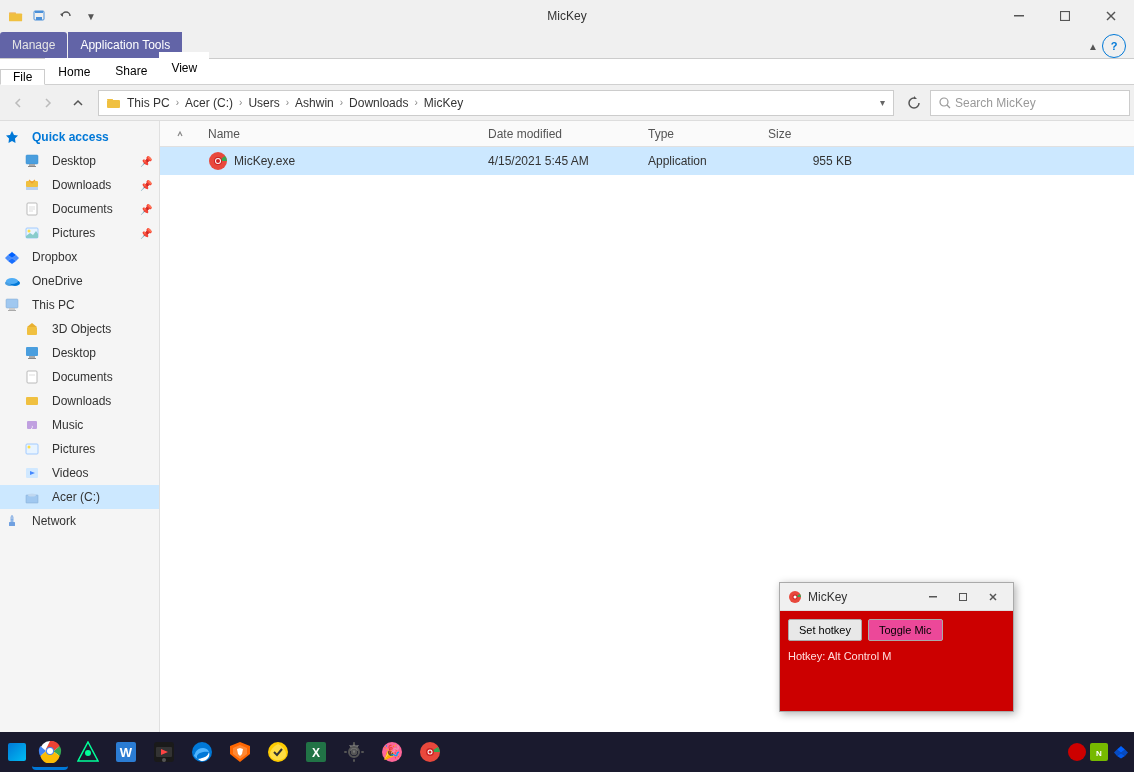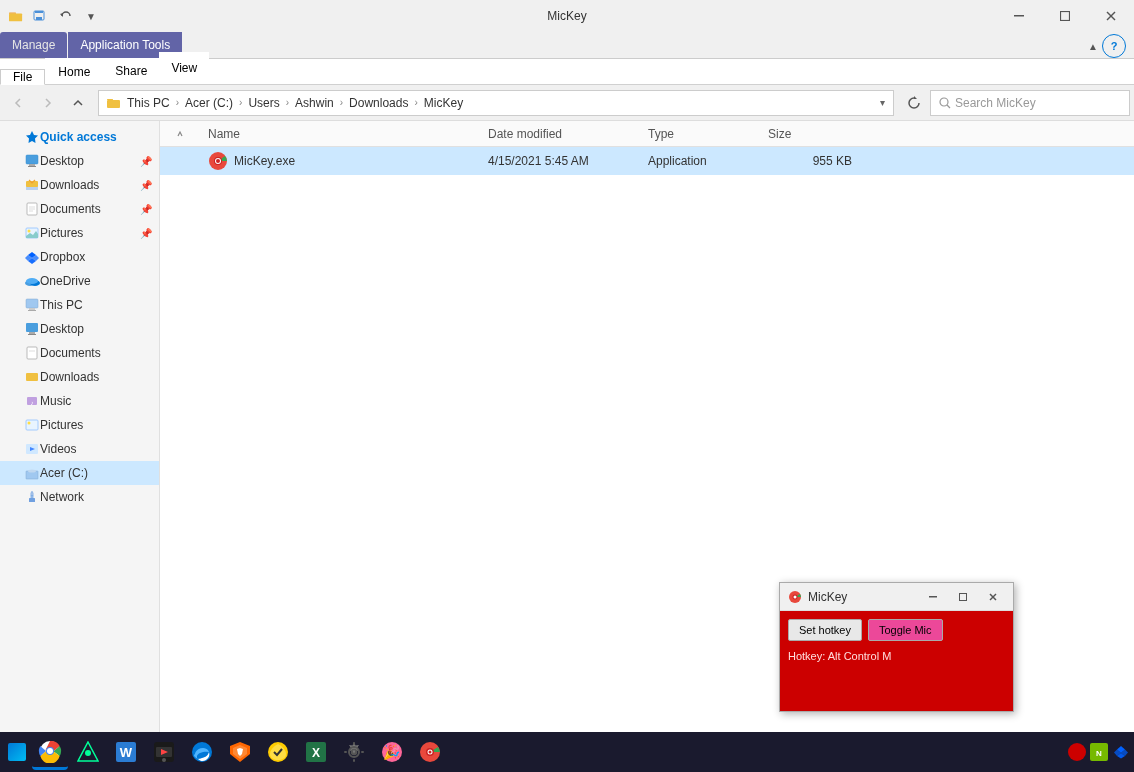--- a/index.html
+++ b/index.html
@@ -27,21 +27,21 @@
     .address-bar { flex: 1; height: 26px; border: 1px solid #ccc; background: white; display: flex; align-items: center; padding: 0 8px; font-size: 12px; color: #333; cursor: text; margin: 0 4px; }
     .address-bar-arrow { color: #666; margin-left: auto; cursor: pointer; font-size: 10px; }
     .refresh-btn { width: 28px; height: 28px; display: flex; align-items: center; justify-content: center; cursor: pointer; border-radius: 2px; color: #555; }
     .search-box { width: 200px; height: 26px; border: 1px solid #ccc; background: white; display: flex; align-items: center; padding: 0 8px; gap: 4px; color: #999; font-size: 12px; cursor: text; }
 
     
     .main { display: flex; height: calc(772px - 32px - 26px - 36px - 40px); background: white; }
 
     
     .sidebar { width: 160px; min-width: 160px; background: #f5f5f5; border-right: 1px solid #e0e0e0; overflow-y: auto; padding-top: 4px; }
-    .sidebar-item { display: flex; align-items: center; height: 24px; padding: 0 24px; cursor: pointer; font-size: 12px; color: #333; gap: 0; position: relative; }
+    .sidebar-item { display: flex; align-items: center; height: 24px; padding: 0 4px; cursor: pointer; font-size: 12px; color: #333; gap: 12px; position: relative; }
     .sidebar-item.active { background: #cce8ff; }
     .sidebar-item.header-item { font-weight: 600; color: #0078d7; }
     .sidebar-icon { width: 16px; height: 16px; display: flex; align-items: center; justify-content: center; flex-shrink: 0; }
     .sidebar-pin { position: absolute; right: 6px; color: #888; font-size: 10px; }
     .sidebar-indent { padding-left: 24px; }
 
     
     .file-list { flex: 1; overflow-y: auto; }
     .file-list-header { display: flex; align-items: center; height: 26px; border-bottom: 1px solid #e0e0e0; background: #fafafa; padding: 0; position: sticky; top: 0; }
     .file-col { display: flex; align-items: center; height: 100%; padding: 0 8px; font-size: 12px; color: #555; cursor: pointer; border-right: 1px solid transparent; user-select: none; }
@@ -309,20 +309,29 @@
         <div class="sidebar-icon">
           <svg width="14" height="14" viewBox="0 0 14 14">
               <rect x="1" y="1" width="12" height="9" rx="1" fill="#a0c8f0" stroke="#80a8d0" stroke-width="0.5"></rect>
               <rect x="4" y="10" width="6" height="2" fill="#ccc"></rect>
               <rect x="3" y="12" width="8" height="1" fill="#aaa"></rect>
             </svg>
         </div>
         <span>This PC</span>
       </div>
 
+      <div class="sidebar-item sidebar-indent">
+        <div class="sidebar-icon">
+          <svg width="14" height="14" viewBox="0 0 14 14">
+              <rect x="2" y="5" width="10" height="8" rx="1" fill="#f0c040"></rect>
+              <polygon points="2,5 7,1 12,5" fill="#e8b030"></polygon>
+            </svg>
+        </div>
+        <span>3D Objects</span>
+      </div>
 
       <div class="sidebar-item sidebar-indent">
         <div class="sidebar-icon">
           <svg width="14" height="14" viewBox="0 0 14 14">
               <rect x="1" y="1" width="12" height="9" rx="1" fill="#4a9ede"></rect>
               <rect x="4" y="10" width="6" height="2" fill="#aaa"></rect>
               <rect x="3" y="12" width="8" height="1" fill="#888"></rect>
             </svg>
         </div>
         <span>Desktop</span>

